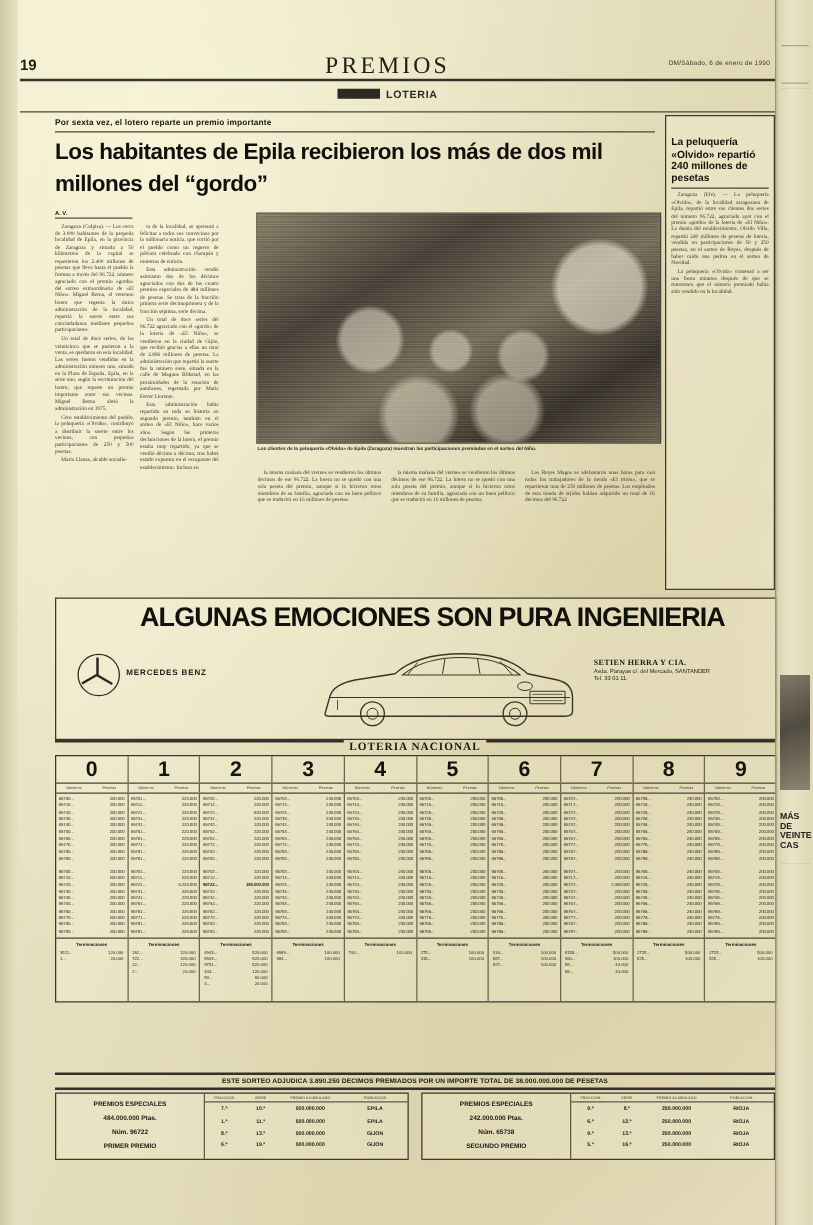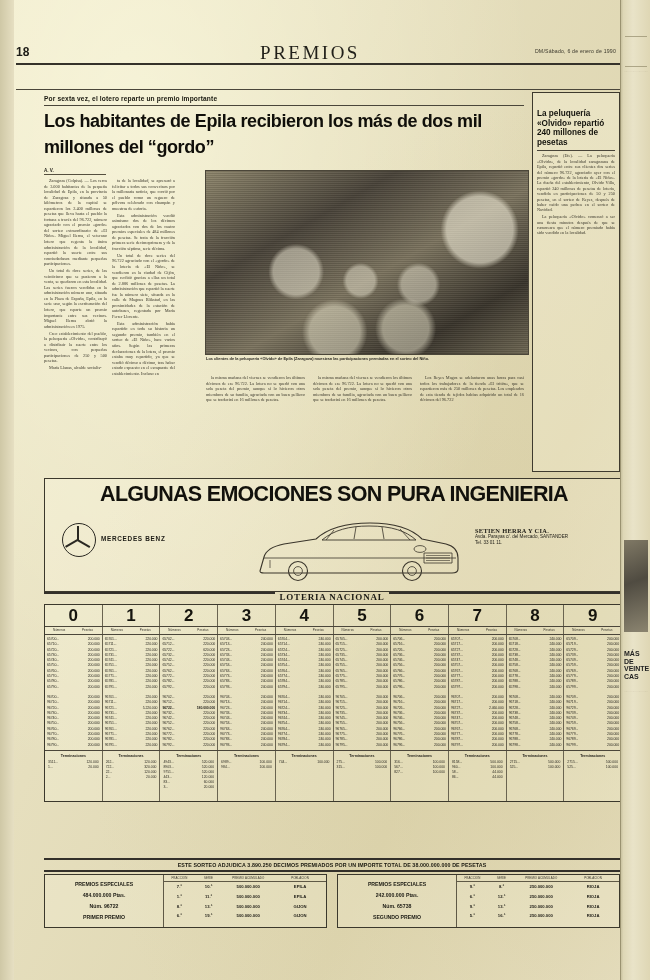--- a/index.html
+++ b/index.html
@@ -101,21 +101,21 @@
     border:1px solid #3e3a2e;background:rgba(255,252,228,.30);}
   .sidebox-h{font-family:"Liberation Sans",sans-serif;font-weight:bold;font-size:8.2px;
     line-height:9.6px;color:#14130d;padding:4px 4px 0 4px;margin-top:12px;}
   .sidebox-rule{margin:3px 4px 0 4px;height:1px;background:#4a463a;}
   .sidebox-body{padding:2px 4px 0 4px;font-size:4.3px;line-height:5.4px;text-align:justify;color:#3a372b;}
   .sidebox-body p{margin:0 0 1.4px 0;text-indent:5px;}
 
   
   .ad{position:absolute;left:44px;top:478px;width:576px;height:112px;
      border:1px solid #3b382c;background:rgba(255,252,230,.25);}
-  .ad-head{position:absolute;left:6px;top:3px;width:566px;text-align:center;
+  .ad-head{position:absolute;left:18px;top:3px;width:566px;text-align:center;
     font-family:"Liberation Sans",sans-serif;font-weight:bold;font-size:21.5px;
     letter-spacing:-.7px;color:#12110c;}
   .ad-star{position:absolute;left:17px;top:44px;width:32px;height:32px;border:1.6px solid #2a2822;border-radius:50%;}
   .ad-star i{position:absolute;left:14.2px;top:2px;width:1.6px;height:14px;background:#2a2822;transform-origin:50% 100%;}
   .ad-star i:nth-child(2){transform:rotate(120deg);}
   .ad-star i:nth-child(3){transform:rotate(240deg);}
   .ad-brand{position:absolute;left:56px;top:56px;font-family:"Liberation Sans",sans-serif;
     font-weight:bold;font-size:6.4px;letter-spacing:.7px;color:#1c1b15;}
   .ad-dealer{position:absolute;left:430px;top:48px;width:160px;color:#23211a;}
   .ad-dealer .d1{font-family:"Liberation Serif",serif;font-weight:bold;font-size:6.4px;letter-spacing:.3px;}
@@ -183,25 +183,31 @@
     background:linear-gradient(90deg,#cfc8a6,#e6dfc2);}
 </style>
 </head>
 <body>
 
 <div class="paper"></div>
 <div class="bleed-left"></div>
 
 <div class="page">
 
-  <div class="folio">18</div>
+  <div class="folio">19</div>
   <div class="masthead">PREMIOS</div>
   <div class="dateline">DM/Sábado, 6 de enero de 1990</div>
   <div class="rule-top"></div>
 
+  <div class="flag-wrap">
+    <span class="flag-line">
+      <span class="flag-box"></span>
+      <span class="flag-text">LOTERIA</span>
+    </span>
+  </div>
   <div class="rule-flag"></div>
 
   <div class="kicker">Por sexta vez, el lotero reparte un premio importante</div>
   <div class="rule-kicker"></div>
   <div class="headline">Los habitantes de Epila recibieron los más de dos mil millones del “gordo”</div>
 
   <div class="byline">A. V.</div>
   <div class="rule-byline"></div>
 
   <div class="col c1" id="col1">

